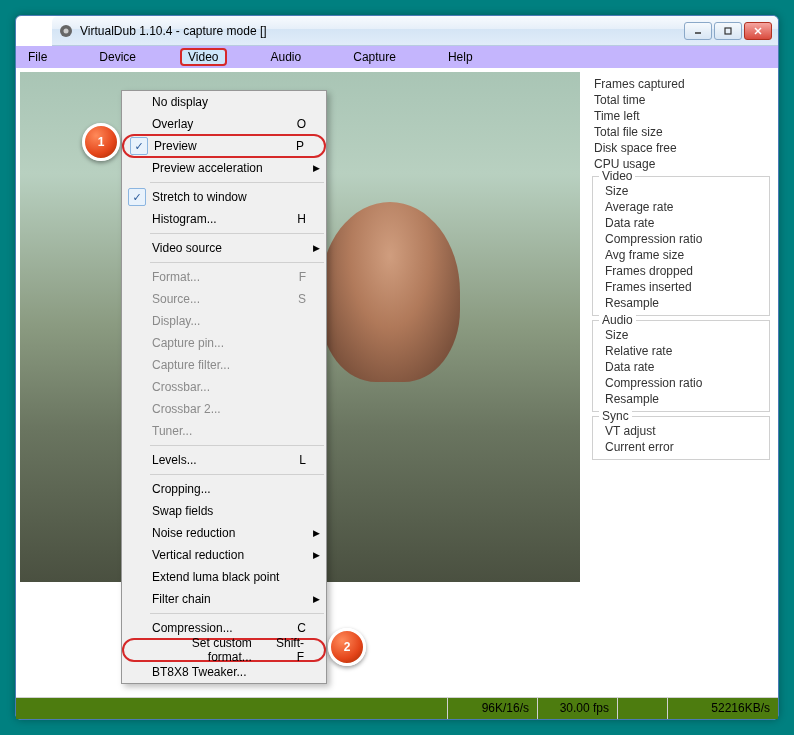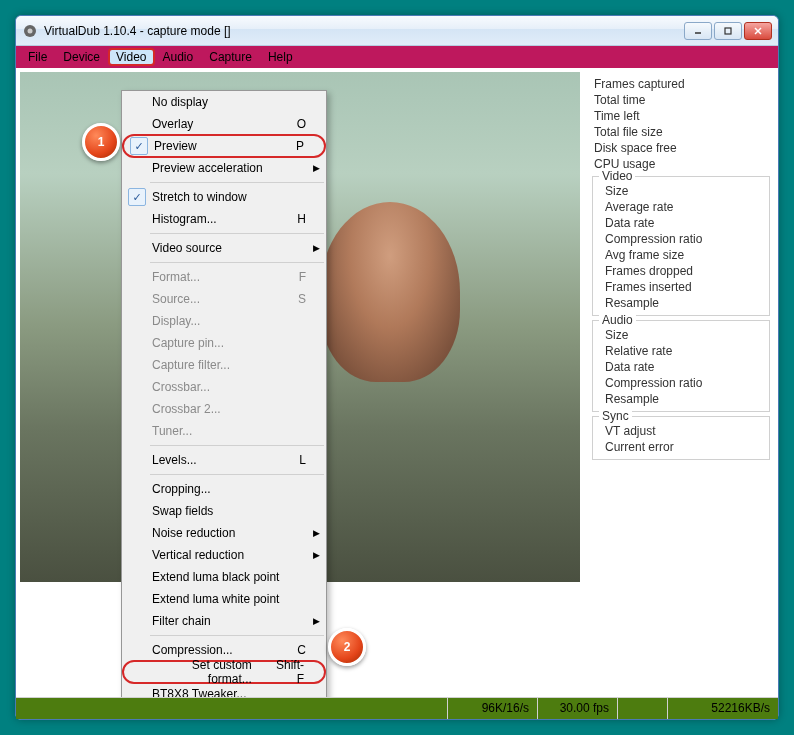--- a/index.html
+++ b/index.html
@@ -12,37 +12,38 @@
   border-radius: 6px;
   box-shadow: 0 0 8px rgba(0,0,0,0.3);
   position: relative;
 }
 
 .titlebar {
   height: 30px;
   background: linear-gradient(to bottom, #f8fbfe 0%, #e6eff9 45%, #d5e5f5 46%, #e1edf9 100%);
   border-bottom: 1px solid #b8cce0;
   border-radius: 6px 6px 0 0;
-  display: flex; align-items: center; padding: 0 6px;
+  display: flex; align-items: center; padding: 0 6px; margin-left: 36px;
 }
 .app-icon { width: 16px; height: 16px; margin-right: 6px; display:flex;align-items:center;justify-content:center; }
 .app-icon svg { width:16px; height:16px; }
 .title-text { flex: 1; color: #000; }
 .win-controls { display: flex; gap: 2px; }
 .win-btn {
   width: 28px; height: 18px; border: 1px solid #8aa8c8; border-radius: 3px;
   background: linear-gradient(to bottom, #f5f9fd, #d8e6f4);
   display: flex; align-items: center; justify-content: center;
 }
 .win-btn.close { background: linear-gradient(to bottom, #f5a5a0, #d94b3e); border-color:#b03020; }
 .win-btn svg { width: 10px; height: 10px; }
 
 .menubar {
   height: 22px; display: flex; align-items: center; padding: 0 4px;
-  background: #be185d;
+  background: #c4b5fd;
+  gap: 36px;
 }
 .menu-item { padding: 2px 8px; cursor: default; }
 .menu-item.active {
   border: 2px solid #d62828; border-radius: 4px;
   background: #cde6fa;
   padding: 0 6px;
 }
 
 .client {
   position: relative; height: calc(100% - 52px);
@@ -272,23 +273,20 @@
           <span class="submenu-arrow">▶</span>
         </div>
       <div class="dd-item">
           <span>Vertical reduction</span>
           <span class="submenu-arrow">▶</span>
         </div>
       <div class="dd-item">
           <span>Extend luma black point</span>
         </div>
       <div class="dd-item">
-          <span>Extend luma white point</span>
-        </div>
-      <div class="dd-item">
           <span>Filter chain</span>
           <span class="submenu-arrow">▶</span>
         </div>
       <div class="dd-sep"></div>
       <div class="dd-item">
           <span>Compression...</span>
           <span class="shortcut">C</span>
         </div>
       <div class="dd-item hl2">
           <span>Set custom format...</span>

